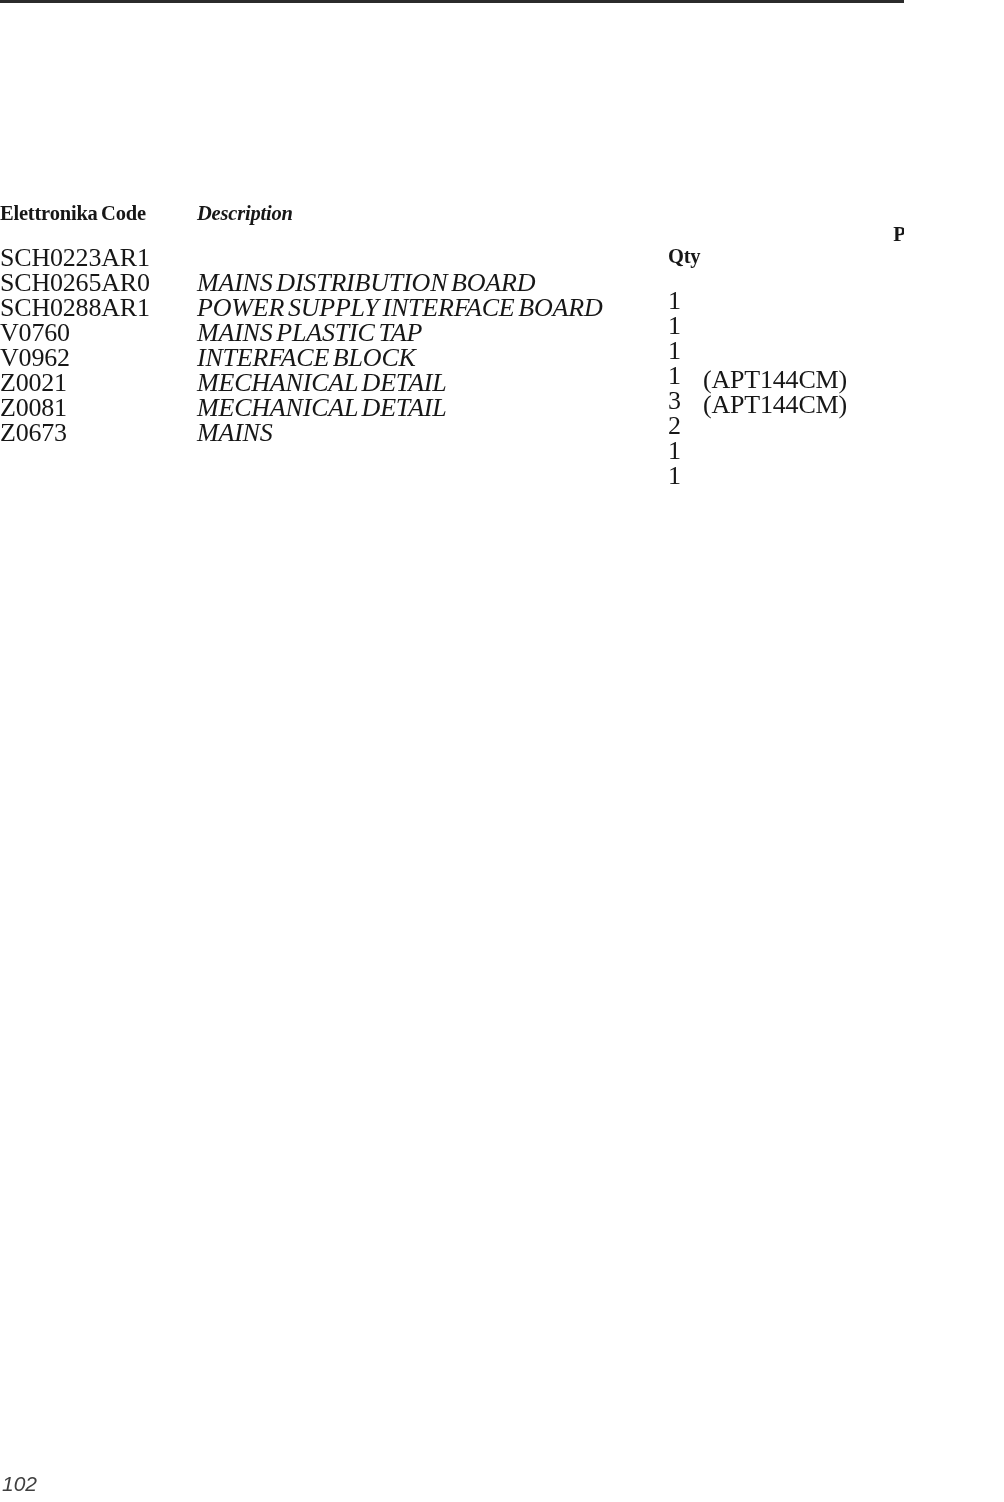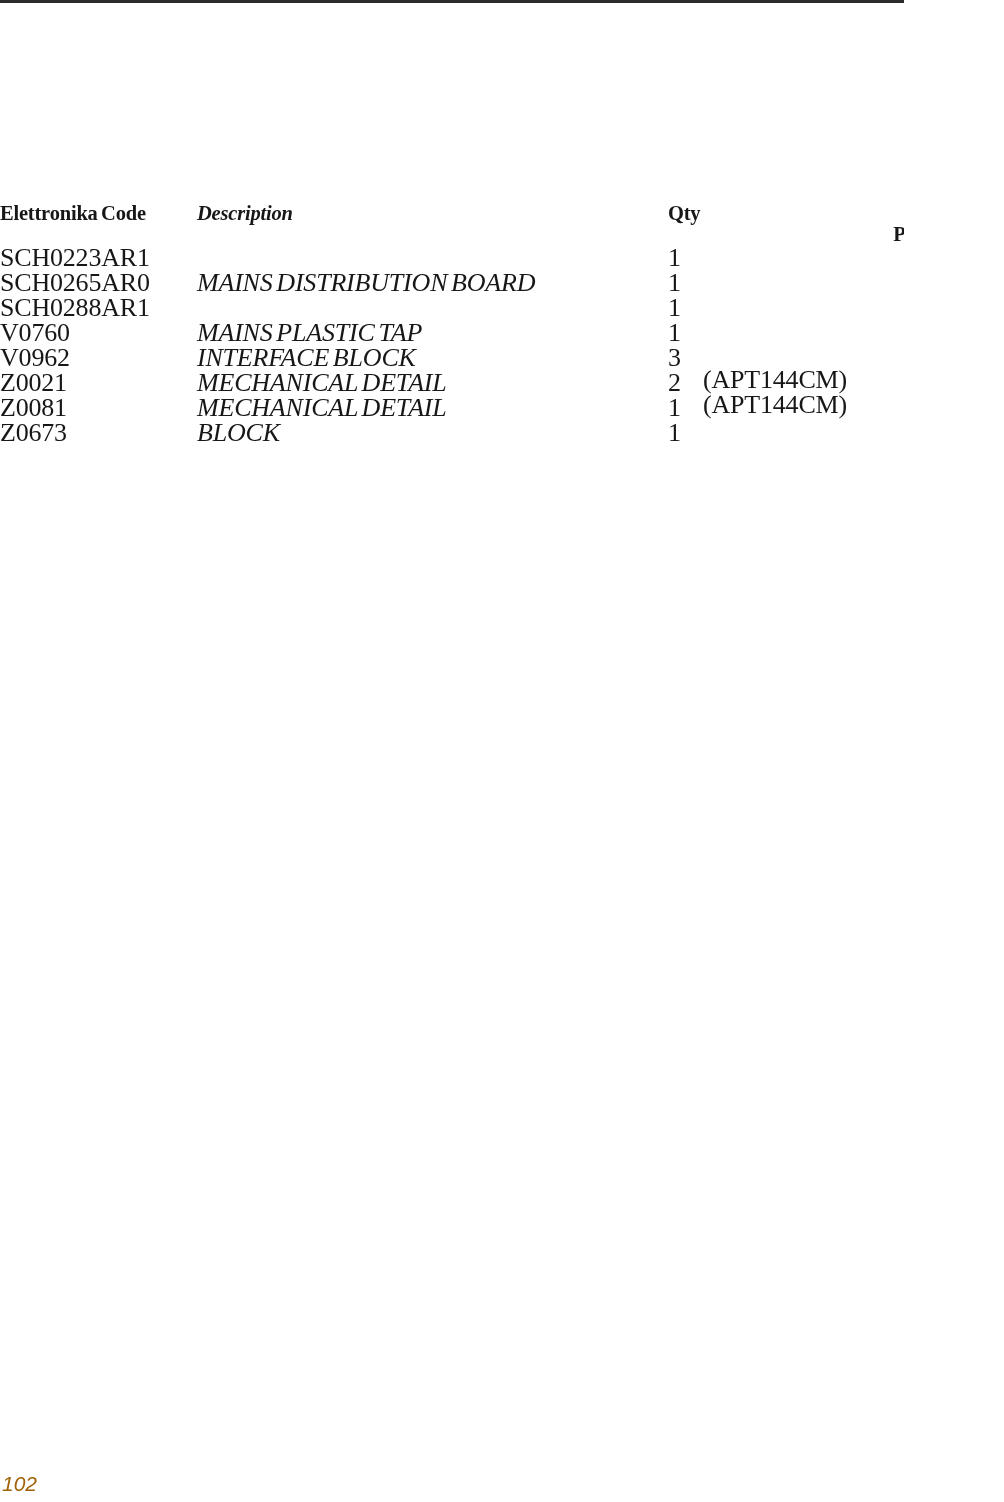--- a/index.html
+++ b/index.html
@@ -47,39 +47,39 @@
   }
   .col {
     position: absolute;
     top: 0;
     font-size: 26px;
     letter-spacing: -0.2px;
     word-spacing: -2.5px;
   }
   .col-code   { left: 0px; }
   .col-desc   { left: 197px; font-style: italic; }
-  .col-qty    { left: 668px; }
+  .col-qty    { left: 668px; margin-top: 43px; }
   .col-note   { left: 703px; margin-top: 47px; }
   .col-page   { left: 0px; width: 964px; text-align: right; margin-top: 21px; }
 
   .header-row .col {
     font-size: 20.5px;
     word-spacing: -1.5px;
   }
   .header-row .col-page { word-spacing: -1px; }
 
   
   .footer-number {
     position: absolute;
     left: 2px;
     top: 1472px;
     font-family: "Liberation Sans", "DejaVu Sans", sans-serif;
     font-style: italic;
     font-size: 21px;
-    color: #a16207;
+    color: #404040;
   }
 </style>
 </head>
 <body>
 
 <div class="page">
 
   <div class="top-rule"></div>
 
   <div class="parts-table">
@@ -98,20 +98,21 @@
           <span class="col col-note"></span>
         </div>
         <div class="row">
           <span class="col col-code">SCH0265AR0</span>
           <span class="col col-desc">MAINS DISTRIBUTION BOARD</span>
           <span class="col col-qty">1</span>
           <span class="col col-note"></span>
         </div>
         <div class="row">
           <span class="col col-code">SCH0288AR1</span>
+          <span class="col col-desc">POWER SUPPLY INTERFACE BOARD</span>
           <span class="col col-qty">1</span>
           <span class="col col-note"></span>
         </div>
         <div class="row">
           <span class="col col-code">V0760</span>
           <span class="col col-desc">MAINS PLASTIC TAP</span>
           <span class="col col-qty">1</span>
           <span class="col col-note">(APT144CM)</span>
         </div>
         <div class="row">
@@ -127,21 +128,21 @@
           <span class="col col-note"></span>
         </div>
         <div class="row">
           <span class="col col-code">Z0081</span>
           <span class="col col-desc">MECHANICAL DETAIL</span>
           <span class="col col-qty">1</span>
           <span class="col col-note"></span>
         </div>
         <div class="row">
           <span class="col col-code">Z0673</span>
-          <span class="col col-desc">BLOCK</span>
+          <span class="col col-desc">MAINS</span>
           <span class="col col-qty">1</span>
           <span class="col col-note"></span>
         </div>
       </div>
   </div>
 
   <div class="footer-number">102</div>
 
 </div>
 

